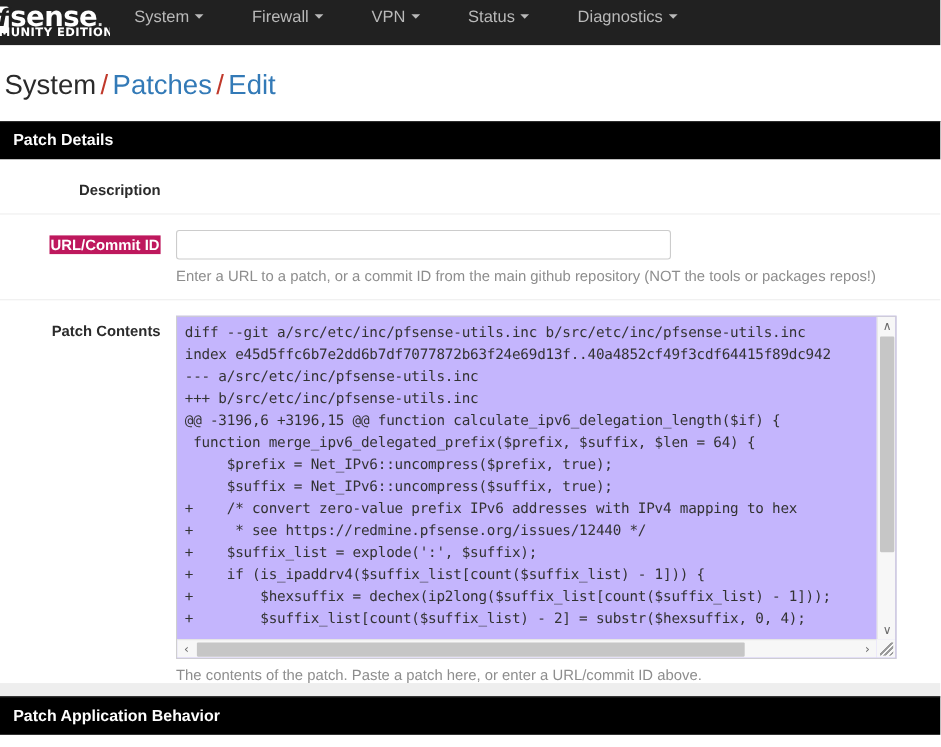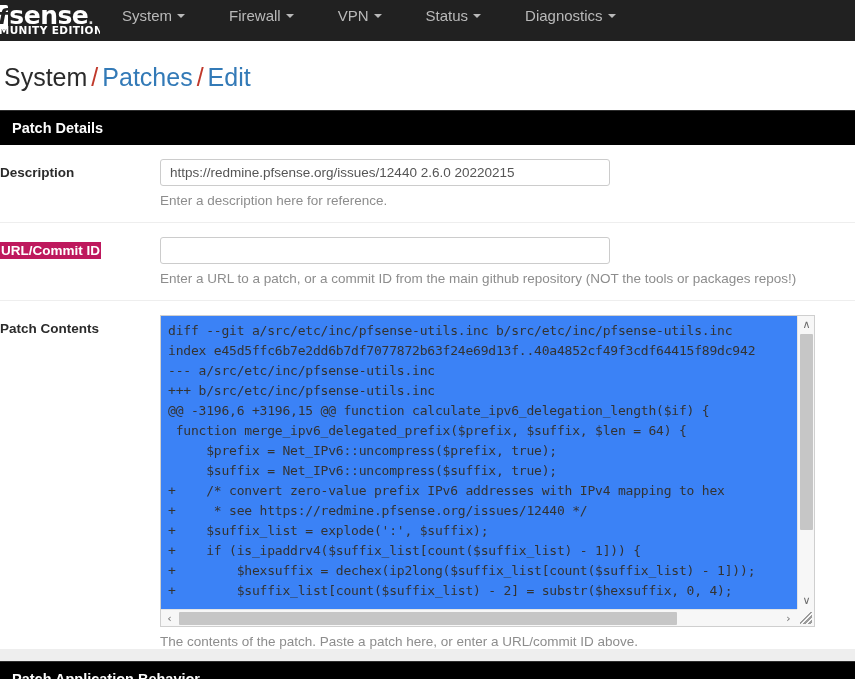--- a/index.html
+++ b/index.html
@@ -121,21 +121,21 @@
   }
 
   .form-row {
     display: flex;
     align-items: flex-start;
     padding: 14px 0 0 0;
   }
   .form-label {
     width: 160px;
     flex: 0 0 160px;
-    text-align: left;
+    text-align: right;
     padding-right: 14px;
     padding-top: 6px;
     font-size: 13.5px;
     font-weight: bold;
     color: #2b2b2b;
     box-sizing: border-box;
   }
   .form-label .selected {
     background: #be185d;
     color: #ffffff;
@@ -169,21 +169,21 @@
     margin: 14px 0 0 0;
   }
 
   
   .code-wrap {
     position: relative;
     width: 655px;
     height: 312px;
     box-sizing: border-box;
     border: 1px solid #cfcfcf;
-    background: #3b82f6;
+    background: #c4b5fd;
     overflow: hidden;
   }
   .code-scroll {
     position: absolute;
     left: 0;
     top: 0;
     right: 17px;
     bottom: 17px;
     overflow: hidden;
     padding: 5px 0 0 7px;
@@ -318,24 +318,20 @@
 <div class="breadcrumb">
   <span class="crumb-static">System</span><span class="crumb-sep">/</span><span class="crumb-link">Patches</span><span class="crumb-sep">/</span><span class="crumb-link">Edit</span>
 </div>
 
 <div class="panel">
   <div class="panel-heading">Patch Details</div>
   <div class="panel-body">
 
     <div class="form-row">
       <div class="form-label">Description</div>
-      <div class="form-field">
-        <input class="text-input" type="text" value="https://redmine.pfsense.org/issues/12440 2.6.0 20220215" style="">
-        <div class="help-text">Enter a description here for reference.</div>
-      </div>
     </div>
     <div class="row-divider"></div>
 
     <div class="form-row">
       <div class="form-label"><span class="selected">URL/Commit ID</span></div>
       <div class="form-field">
         <input class="text-input" type="text" value="" style="">
         <div class="help-text">Enter a URL to a patch, or a commit ID from the main github repository (NOT the tools or packages repos!)</div>
       </div>
     </div>

